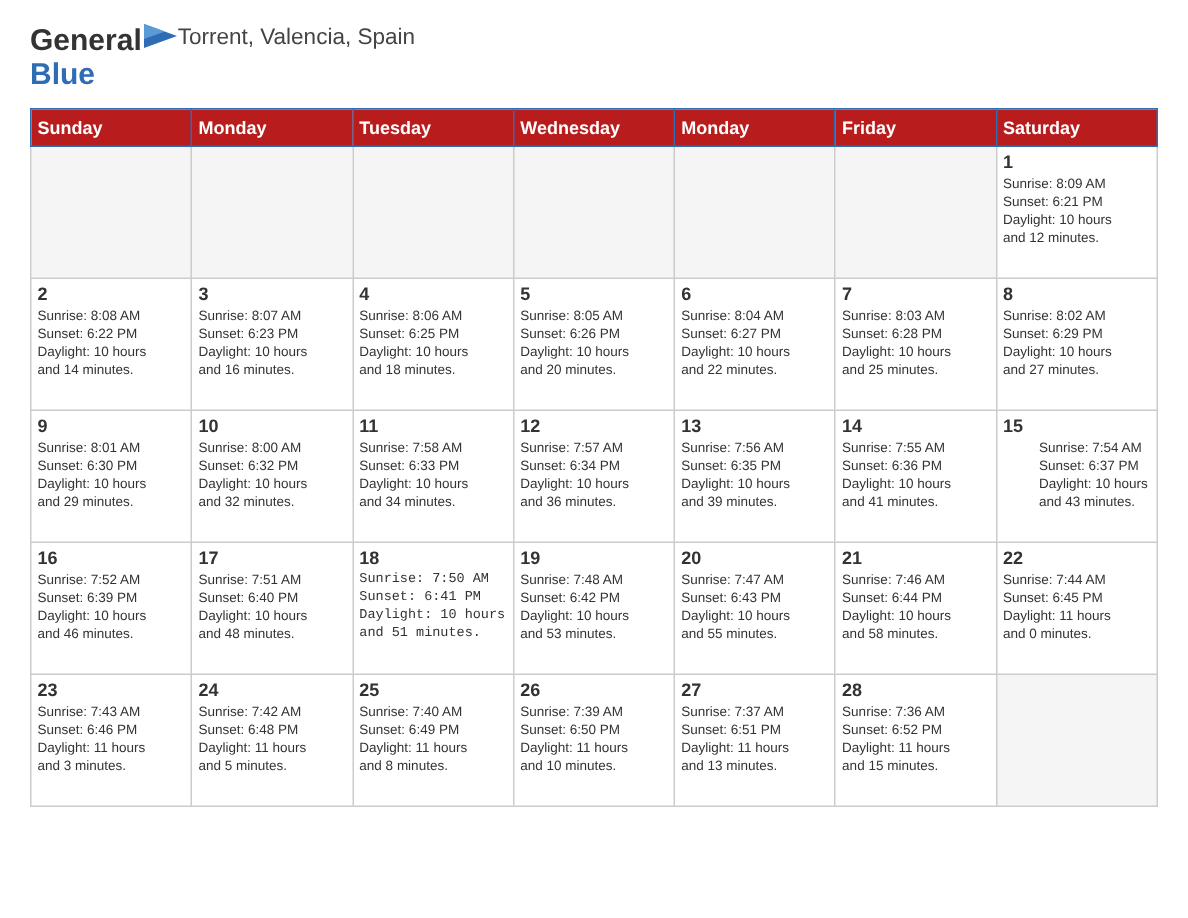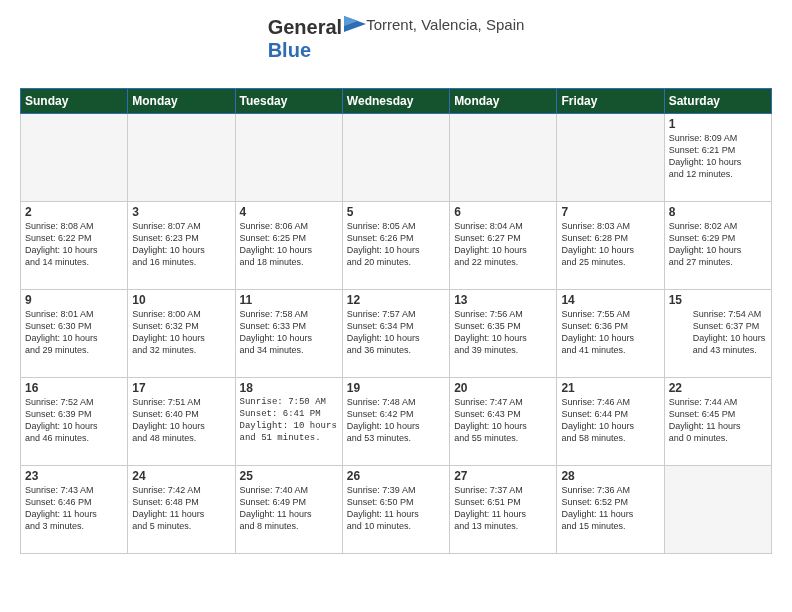--- a/index.html
+++ b/index.html
@@ -10,23 +10,23 @@
       height: 612px;
       overflow: hidden;
     }
     .page {
       width: 792px;
       height: 612px;
       padding: 16px 20px;
     }
     .header-area {
       display: flex;
-      justify-content: center;
+      justify-content: flex-start;
       align-items: flex-start;
-      margin-bottom: 26px;
+      margin-bottom: 10px;
     }
     .logo {
       display: flex;
       align-items: center;
     }
     .title-block {
       text-align: right;
     }
     .calendar-title {
       font-size: 36px;
@@ -37,21 +37,21 @@
     .calendar-subtitle {
       font-size: 15px;
       color: #444;
     }
     .calendar {
       width: 100%;
       border-collapse: collapse;
       table-layout: fixed;
     }
     .calendar th {
-      background: #14532d;
+      background: #b91c1c;
       color: #fff;
       font-size: 12px;
       font-weight: bold;
       padding: 5px 4px;
       text-align: left;
       border: 1px solid #2e6db4;
     }
     .calendar td {
       vertical-align: top;
       border: 1px solid #ccc;

